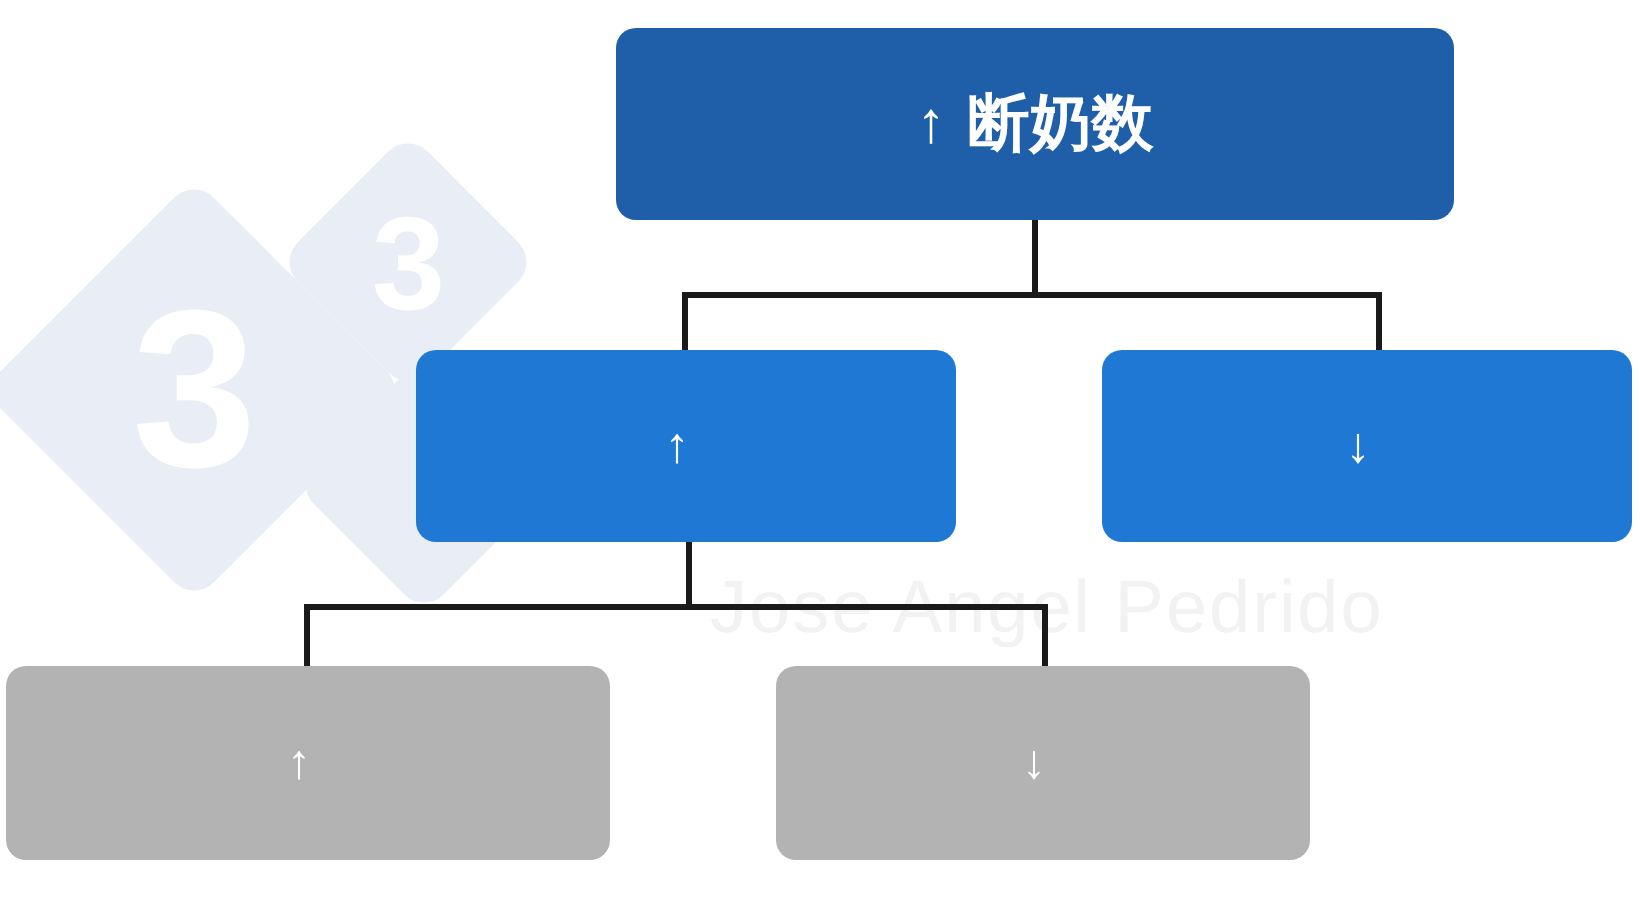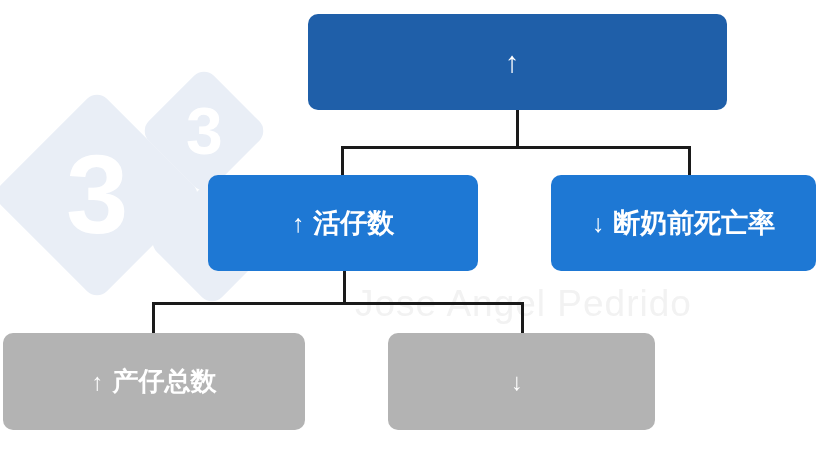--- a/index.html
+++ b/index.html
@@ -141,34 +141,32 @@
     <div class="conn v" style="left:688px; top:146px;  height:31px;"></div>
 
     <div class="conn v" style="left:343px; top:270px;  height:34px;"></div>
     <div class="conn h" style="left:152px; top:302px;  width:372px;"></div>
     <div class="conn v" style="left:152px; top:302px;  height:33px;"></div>
     <div class="conn v" style="left:521px; top:302px;  height:33px;"></div>
   </div>
 
   <div class="node lvl1" id="node-weaned">
     <span class="arrow">↑</span>
+    <span class="label-text">断奶数</span>
   </div>
 
   <div class="node lvl2" id="node-born-alive">
     <span class="arrow">↑</span>
-    <span class="label-text">活仔数</span>
   </div>
 
   <div class="node lvl2" id="node-preweaning">
     <span class="arrow">↓</span>
-    <span class="label-text">断奶前死亡率</span>
   </div>
 
   <div class="node lvl3" id="node-total-born">
     <span class="arrow">↑</span>
-    <span class="label-text">产仔总数</span>
   </div>
 
   <div class="node lvl3" id="node-stillborn">
     <span class="arrow">↓</span>
   </div>
 
 </div>
 
 </body></html>

